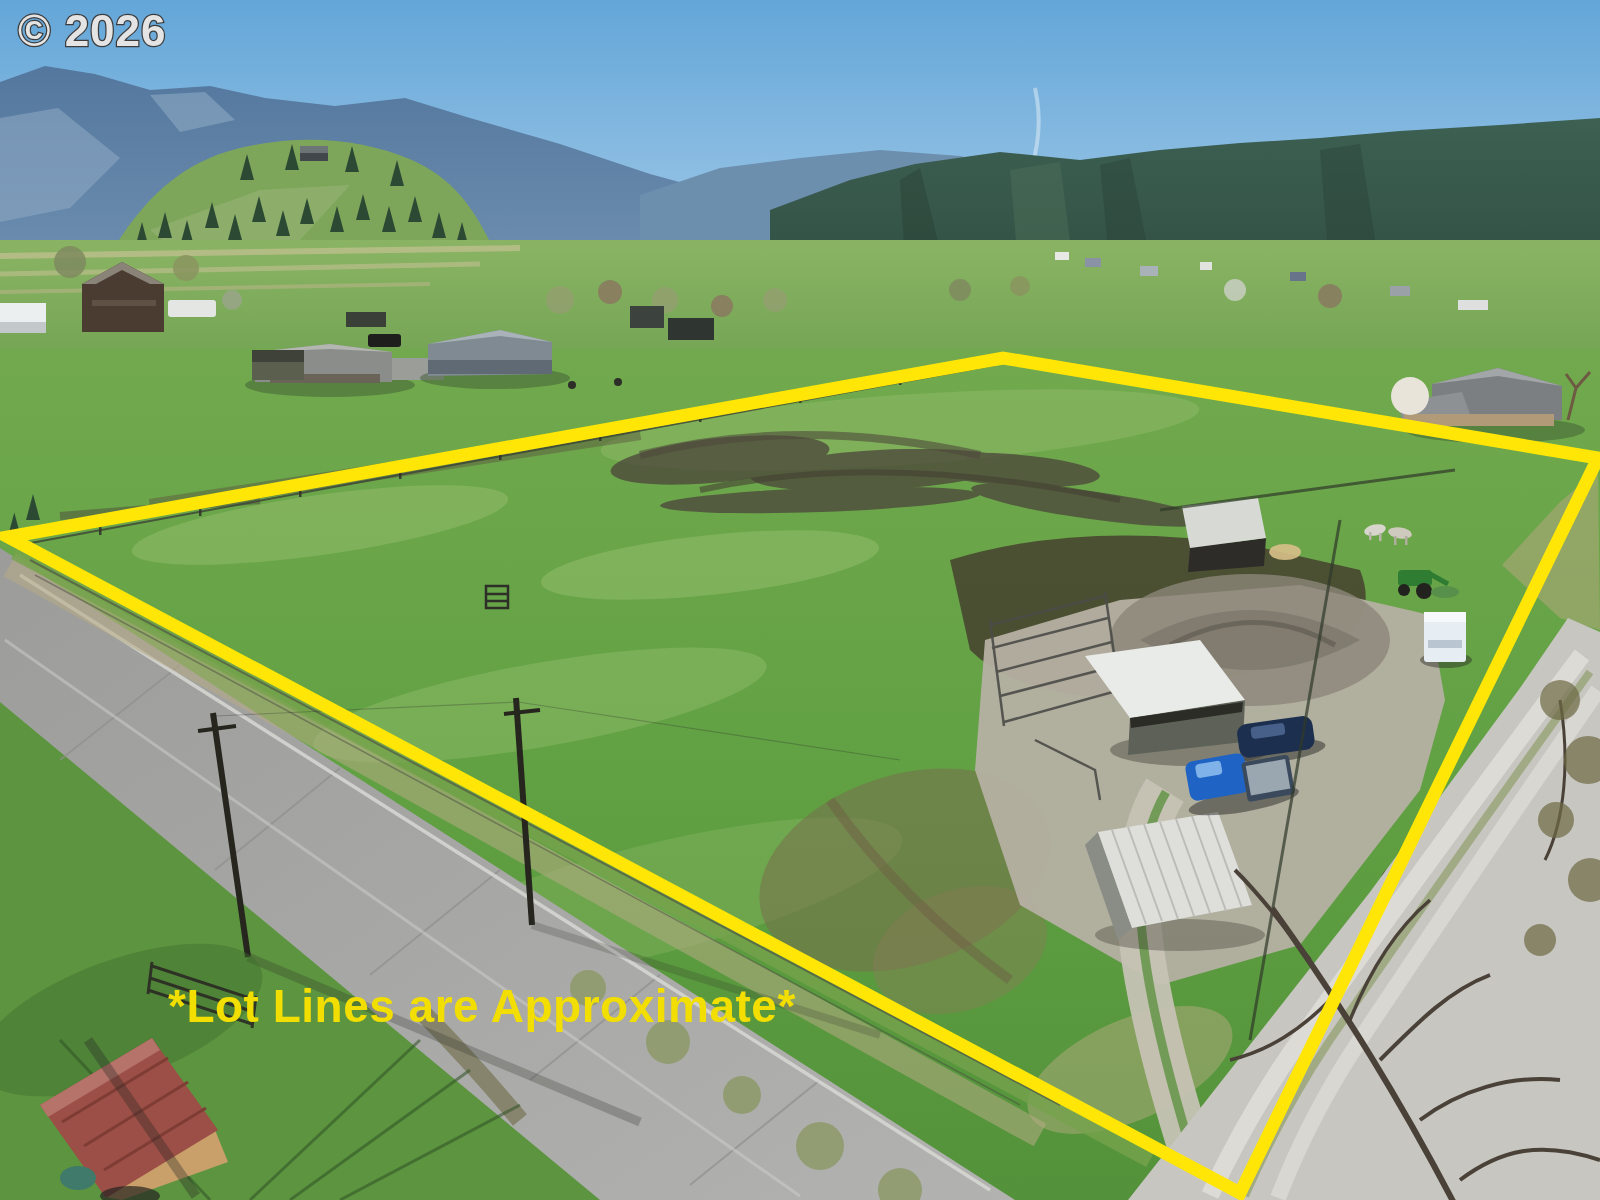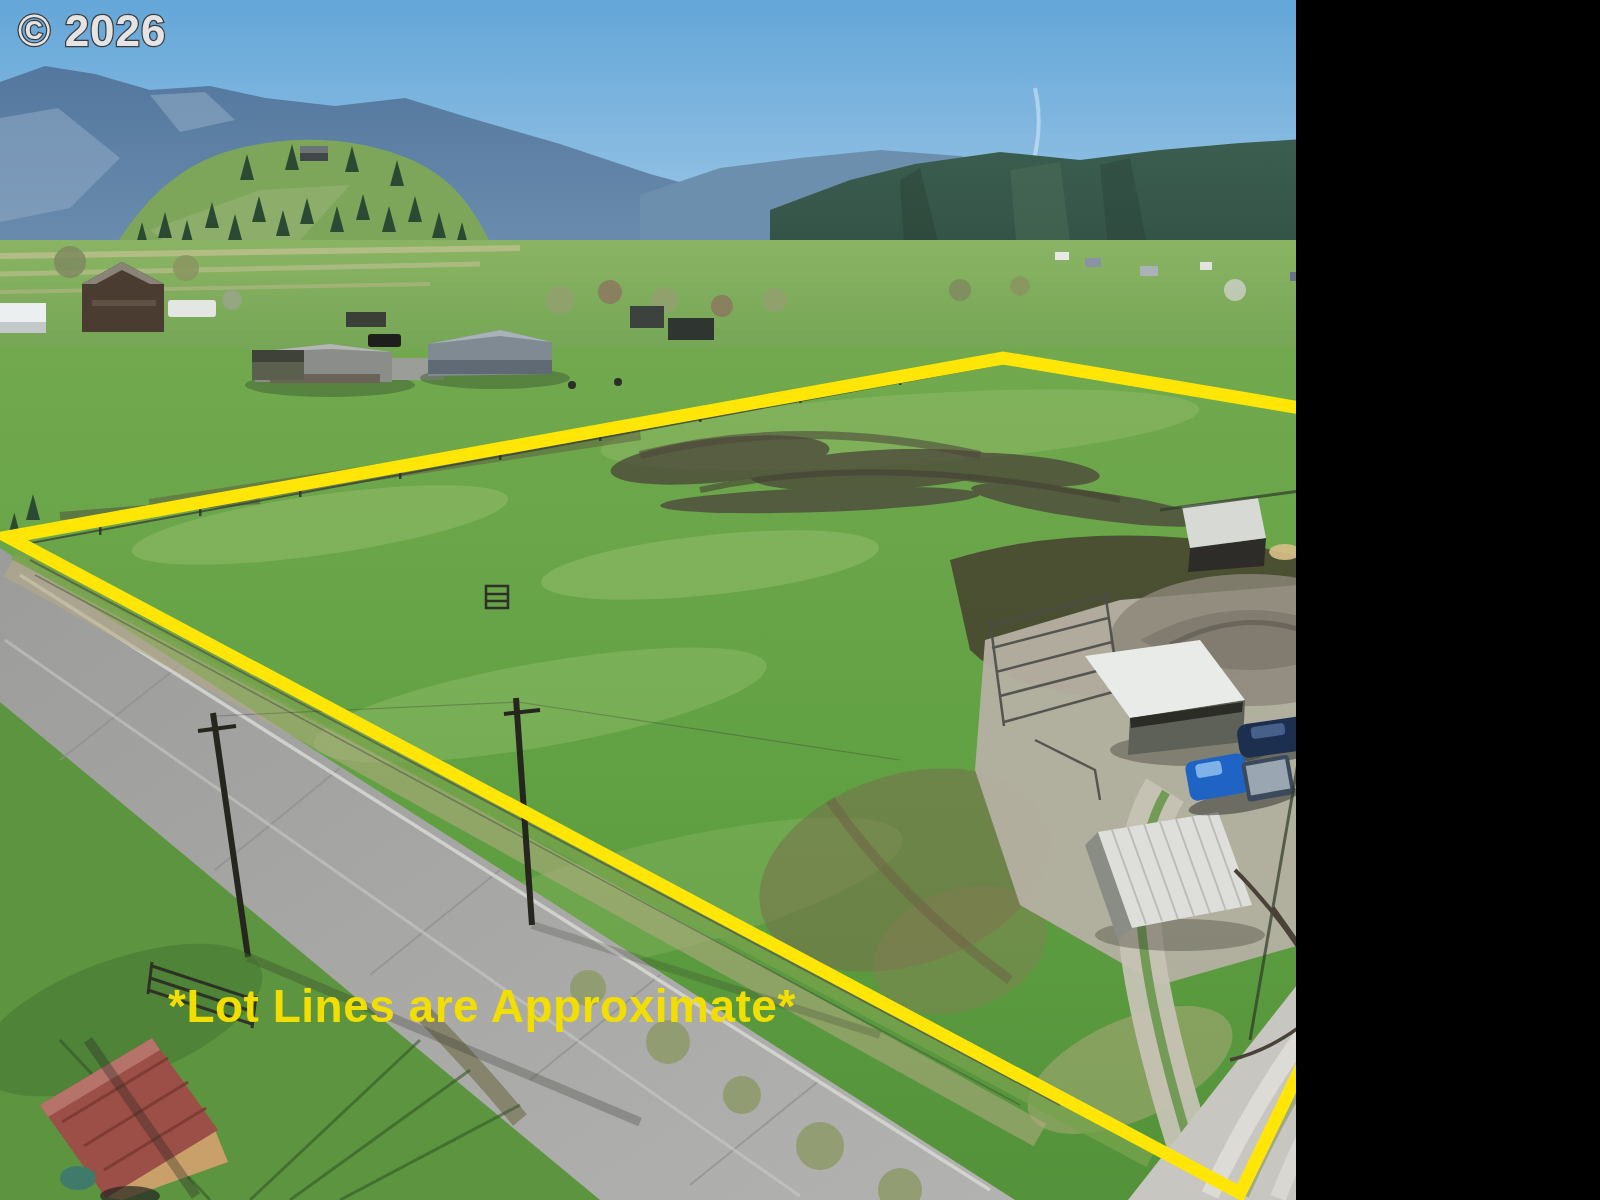--- a/index.html
+++ b/index.html
@@ -1,16 +1,16 @@
 <!DOCTYPE html>
 <html><head>
 <meta charset="utf-8">
 <style>
   html,body{margin:0;padding:0;background:#000;}
-  #stage{position:relative;width:1296px;height:1200px;overflow:hidden;
+  #stage{position:relative;width:1600px;height:1200px;overflow:hidden;
          font-family:"Liberation Sans",sans-serif;}
   svg{display:block;}
   .wm-text{font-family:"Liberation Sans",sans-serif;font-size:44px;font-weight:bold;
            paint-order:stroke;stroke:#3c3c3c;stroke-width:2.5px;letter-spacing:1px;}
   .disclaimer-text{font-family:"Liberation Sans",sans-serif;font-size:46px;font-weight:bold;
            letter-spacing:0.5px;}
 </style>
 </head>
 <body>
 

